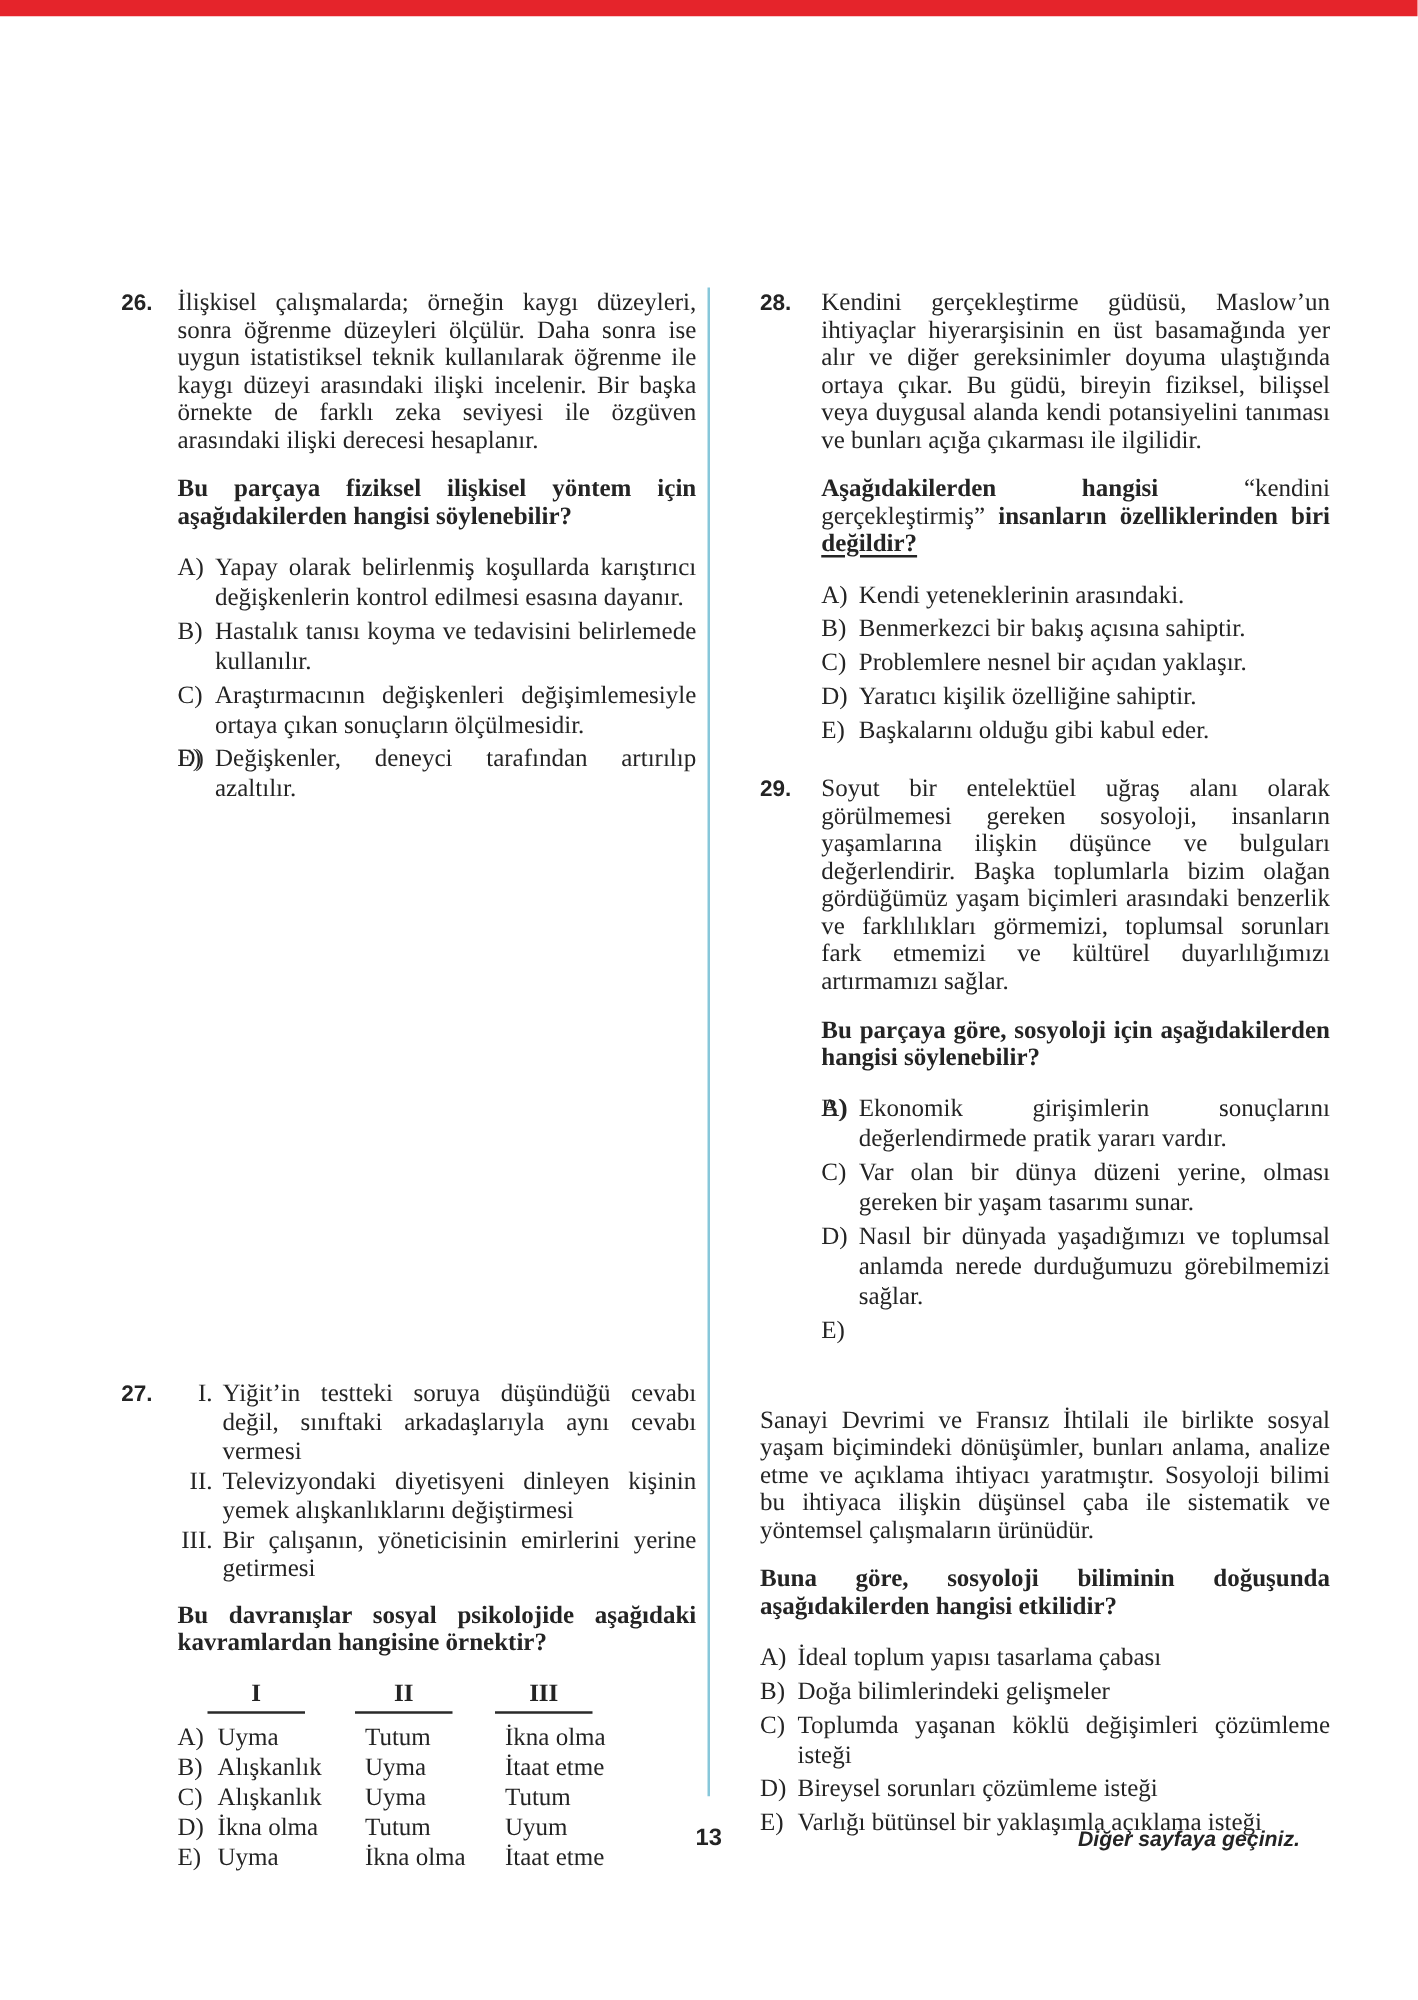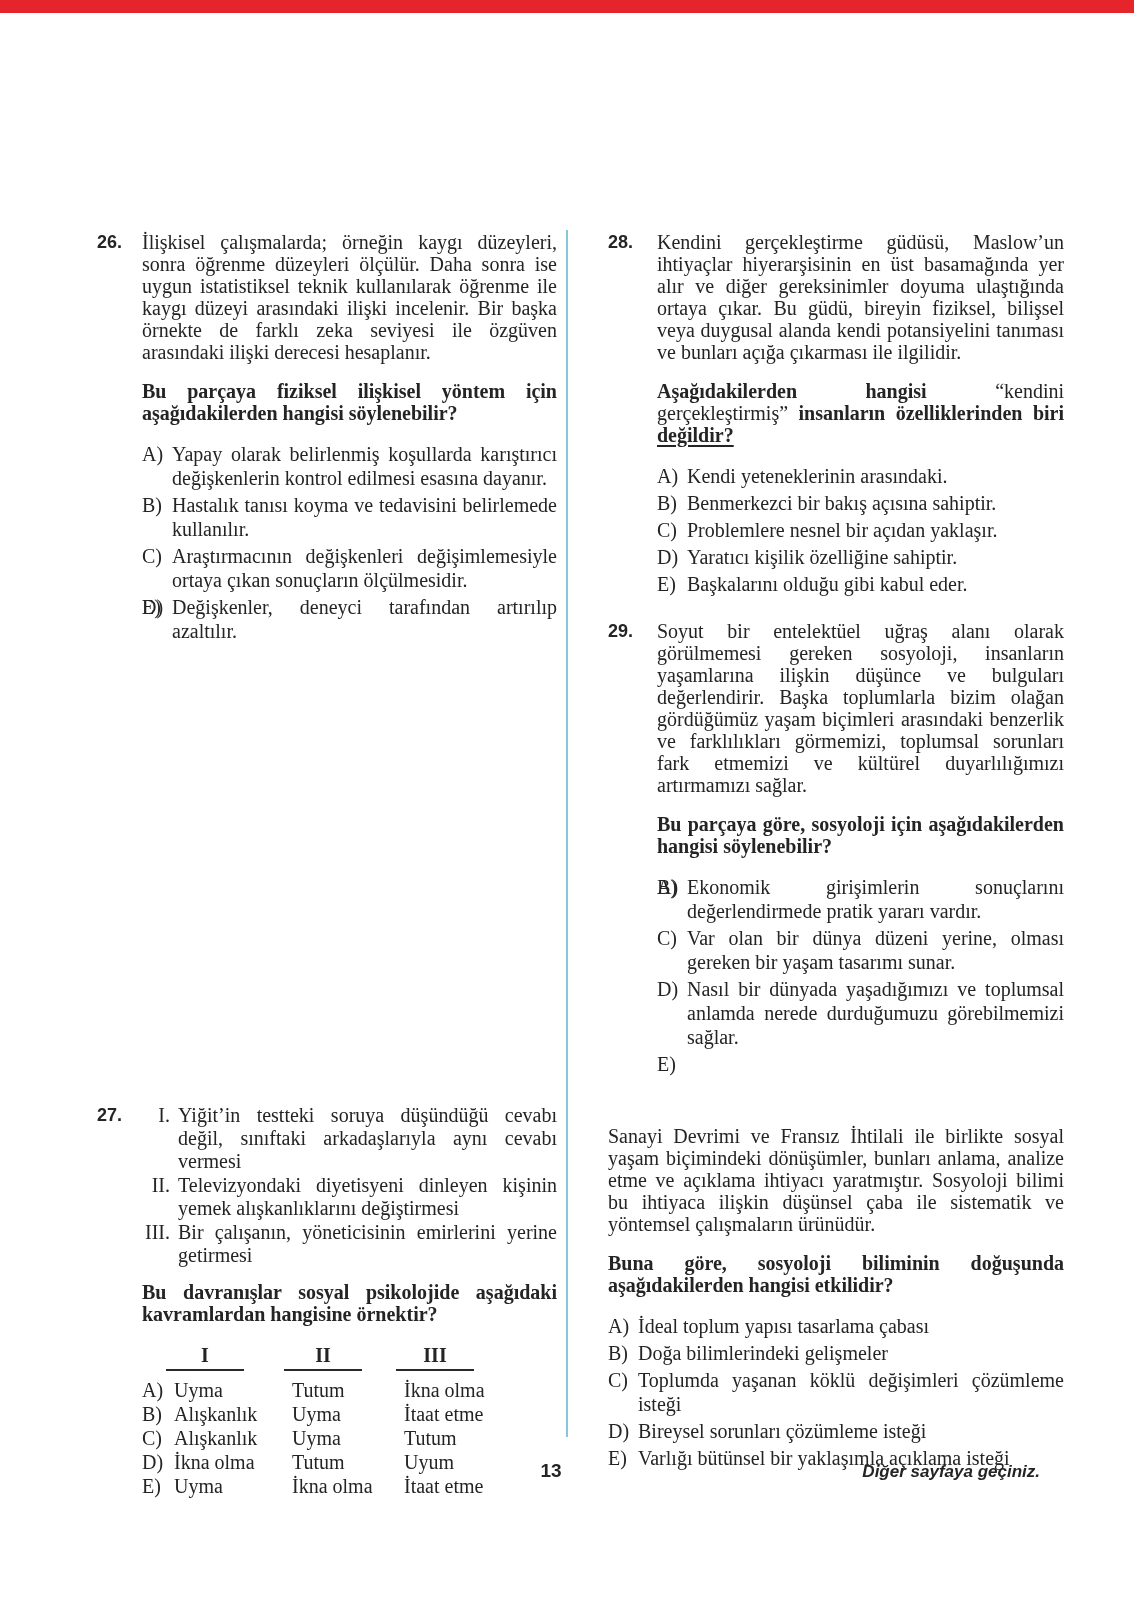--- a/index.html
+++ b/index.html
@@ -34,21 +34,21 @@
   .items{margin:0 0 14px 0;}
   .item{position:relative;padding-left:36px;line-height:23px;margin-bottom:1px;text-align:justify;}
   .item .rnum{position:absolute;left:0;top:0;width:28px;text-align:right;}
 
   .qtable{margin-top:10px;}
   .trow{display:grid;grid-template-columns:32px 118px 112px 112px;line-height:24px;}
   .trow.thead{font-weight:bold;margin-bottom:7px;}
   .hcol{display:inline-block;width:78px;margin-left:-8px;text-align:center;
         border-bottom:2px solid #2a2a2a;padding-bottom:2px;}
 
-  .page-num{position:absolute;top:1460px;left:0;width:1102px;text-align:center;
+  .page-num{position:absolute;top:1460px;left:16px;width:1102px;text-align:center;
             font-weight:bold;font-size:19px;}
   .footer-note{position:absolute;top:1462px;right:94px;
                font-weight:bold;font-style:italic;font-size:17px;text-align:right;}
 </style>
 </head>
 <body>
 
 <div class="top-bar"></div>
 <div class="divider"></div>
 

